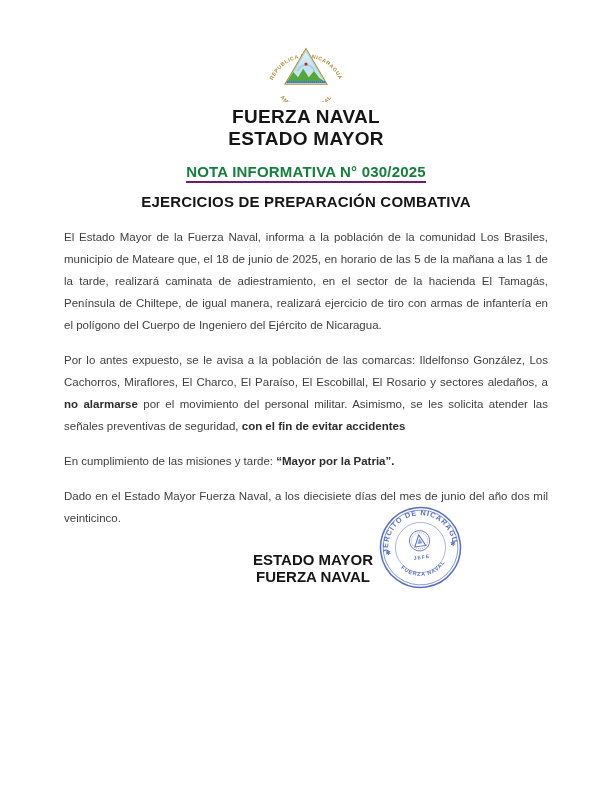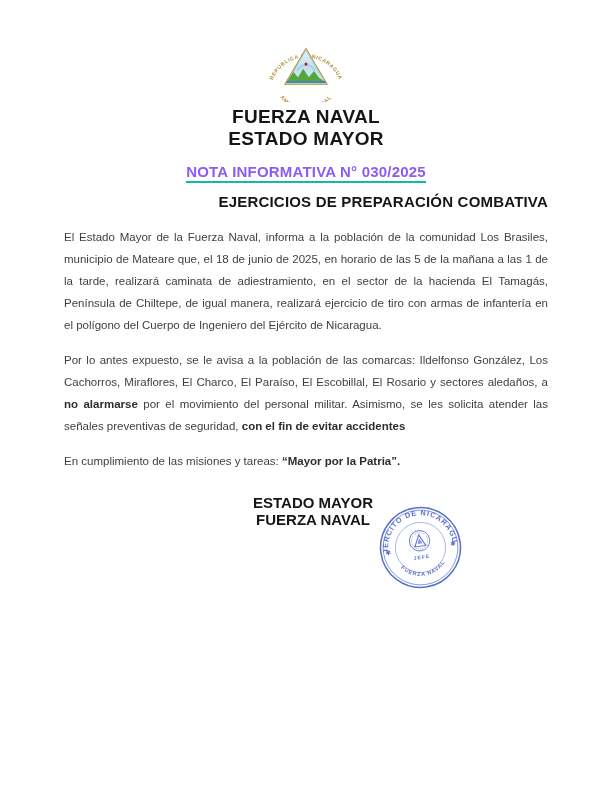--- a/index.html
+++ b/index.html
@@ -27,28 +27,28 @@
     color: #161616;
     line-height: 22px;
     letter-spacing: 0.3px;
     text-align: center;
   }
   .nota-title-wrap { text-align: center; margin-top: 13px; }
   .nota-title {
     display: inline-block;
     font-size: 15px;
     font-weight: bold;
-    color: #8b5cf6;
-    border-bottom: 2px solid #14b8a6;
+    color: #15803d;
+    border-bottom: 2px solid #701a75;
     padding-bottom: 1px;
     letter-spacing: 0.2px;
   }
   .subtitle {
     margin: 10px 0 0 0;
-    text-align: right;
+    text-align: center;
     font-size: 15px;
     font-weight: bold;
     color: #161616;
     letter-spacing: 0.2px;
   }
   .body-text { margin-top: 16px; }
   .body-text p {
     margin: 0 0 13px 0;
     font-size: 11.5px;
     line-height: 22px;
@@ -115,23 +115,24 @@
       <span class="nota-title">NOTA INFORMATIVA N° 030/2025</span>
     </div>
 
     <h2 class="subtitle">EJERCICIOS DE PREPARACIÓN COMBATIVA</h2>
 
     <div class="body-text">
       <p><span>El Estado Mayor de la Fuerza Naval, informa a la población de la comunidad Los Brasiles, municipio de Mateare que, el 18 de junio de 2025, en horario de las 5 de la mañana a las 1 de la tarde, realizará caminata de adiestramiento, en el sector de la hacienda El Tamagás, Península de Chiltepe, de igual manera, realizará ejercicio de tiro con armas de infantería en el polígono del Cuerpo de Ingeniero del Ejército de Nicaragua.</span></p>
 
       <p><span>Por lo antes expuesto, se le avisa a la población de las comarcas: Ildelfonso González, Los Cachorros, Miraflores, El Charco, El Paraíso, El Escobillal, El Rosario y sectores aledaños, a </span><span class="bi">no alarmarse</span><span> por el movimiento del personal militar. Asimismo, se les solicita atender las señales preventivas de seguridad, </span><span class="bi">con el fin de evitar accidentes</span></p>
 
-      <p class="extra-gap"><span>En cumplimiento de las misiones y tareas: </span><span class="bi">“Mayor por la Patria”.</span></p>
+      <p class="extra-gap"><span>En cumplimiento de las misiones y tarde: </span><span class="bi">“Mayor por la Patria”.</span></p>
 
 
+      <p class="extra-gap"><span>Dado en el Estado Mayor Fuerza Naval, a los diecisiete días del mes de junio del año dos mil veinticinco.</span></p>
     </div>
 
     <div class="signature">
       <div>ESTADO MAYOR</div>
       <div>FUERZA NAVAL</div>
     </div>
 
   </div>
 
   <svg class="seal" viewBox="0 0 100 100" aria-hidden="true">

